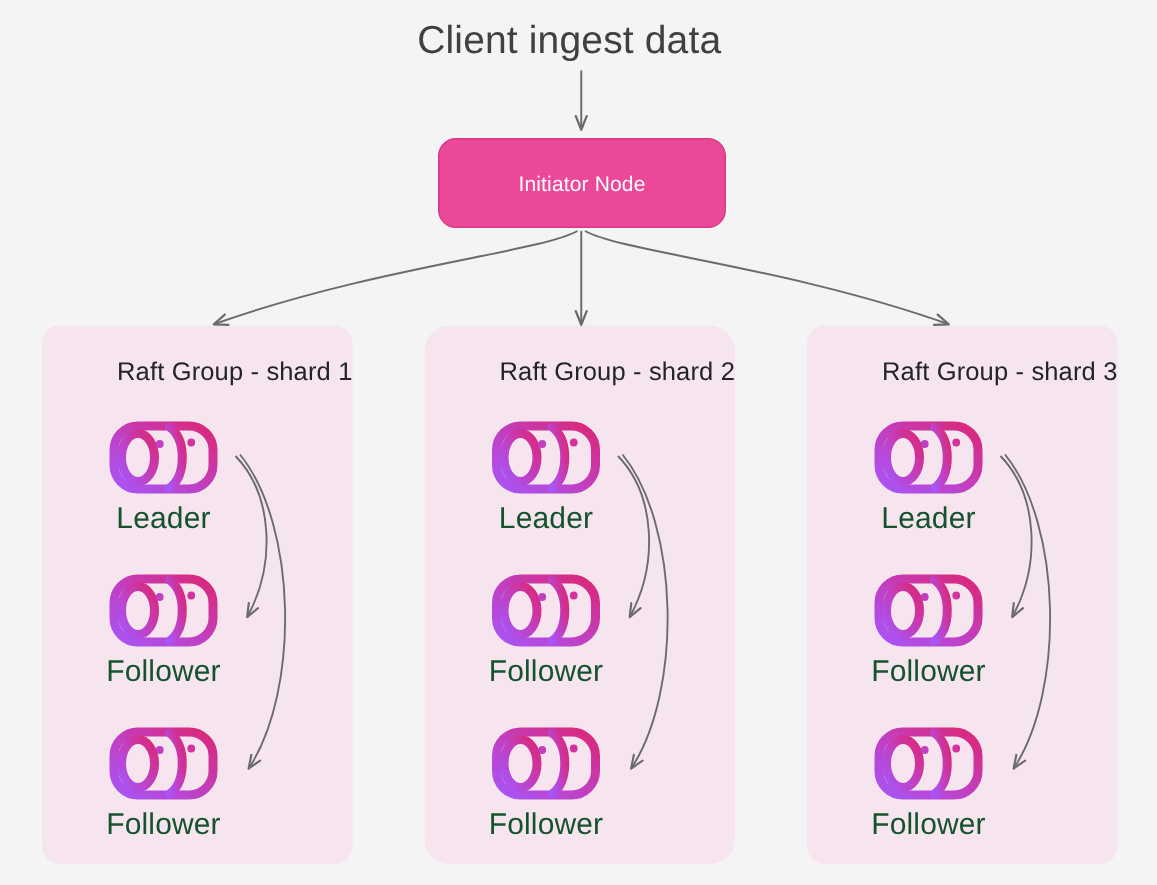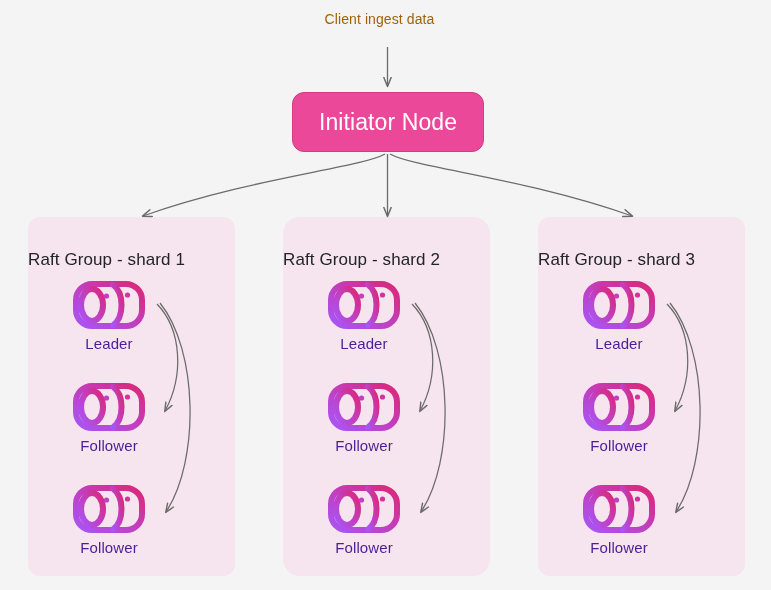--- a/index.html
+++ b/index.html
@@ -29,22 +29,22 @@
     z-index: 3;
   }
 
   
   .ingest-caption {
     position: absolute;
     left: 0;
     top: 11px;
     width: 759px;
     text-align: center;
-    font-size: 14px;
-    color: #a16207;
+    font-size: 26px;
+    color: #404040;
     letter-spacing: 0.1px;
     z-index: 4;
   }
 
   
   .initiator-node {
     position: absolute;
     left: 292px;
     top: 92px;
     width: 192px;
@@ -53,21 +53,21 @@
     border: 1px solid #d43b83;
     border-radius: 12px;
     display: flex;
     align-items: center;
     justify-content: center;
     box-sizing: border-box;
     z-index: 4;
   }
   .initiator-label {
     color: #ffffff;
-    font-size: 23px;
+    font-size: 14px;
     letter-spacing: 0.1px;
   }
 
   
   .group-panel {
     position: absolute;
     top: 217px;
     width: 207px;
     height: 359px;
     background: #f6e4ee;
@@ -75,23 +75,23 @@
     box-sizing: border-box;
     z-index: 1;
   }
   .group-panel.g0 { left: 28px; }
   .group-panel.g1 { left: 283px; border-radius: 17px; }
   .group-panel.g2 { left: 538px; padding-left: 29px; }
 
   .group-title {
     position: absolute;
     left: 0;
-    top: 33px;
+    top: 21px;
     width: 100%;
-    text-align: left;
+    text-align: right;
     font-size: 17px;
     color: #222428;
     letter-spacing: 0.1px;
   }
 
   
   .node {
     position: absolute;
     width: 110px;
     left: 26px;
@@ -102,22 +102,22 @@
   .node.n2 { top: 266px; }
 
   .node-icon {
     width: 76px;
     height: 52px;
     margin: 0 auto;
     display: block;
   }
   .node-label {
     margin-top: 4px;
-    font-size: 15px;
-    color: #4c1d95;
+    font-size: 20px;
+    color: #14532d;
     letter-spacing: 0.1px;
   }
 </style>
 </head>
 <body>
 
 <div id="canvas">
 
   <svg id="wires" viewBox="0 0 771 590">
     <defs>

